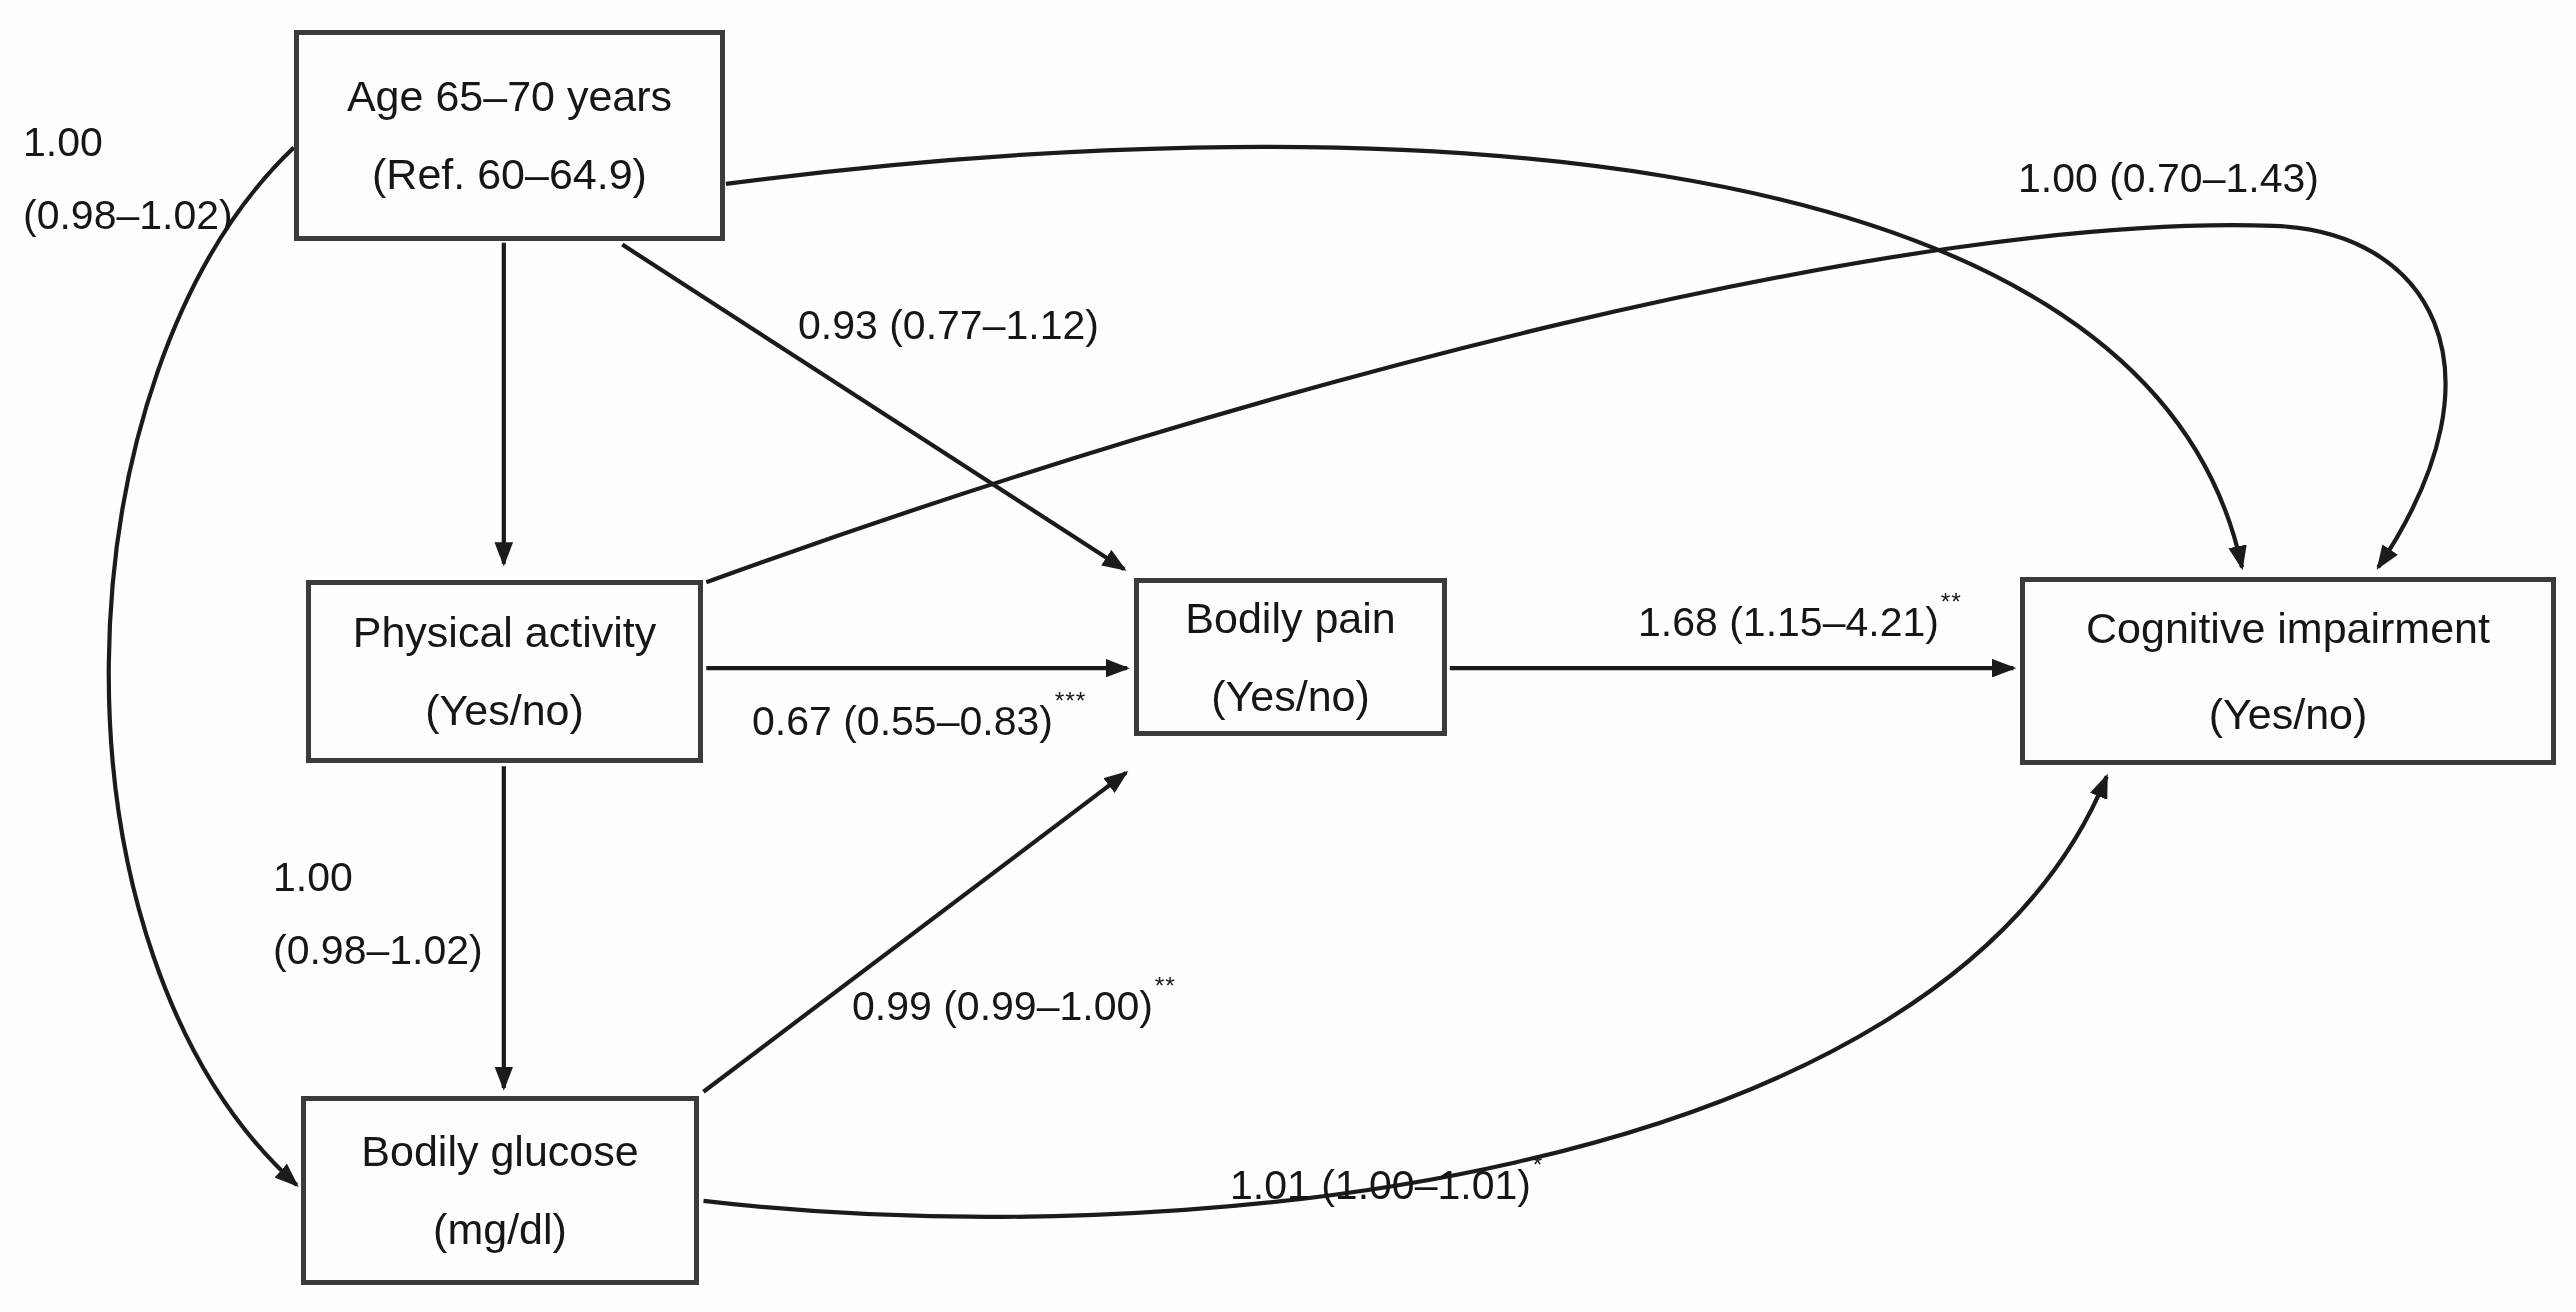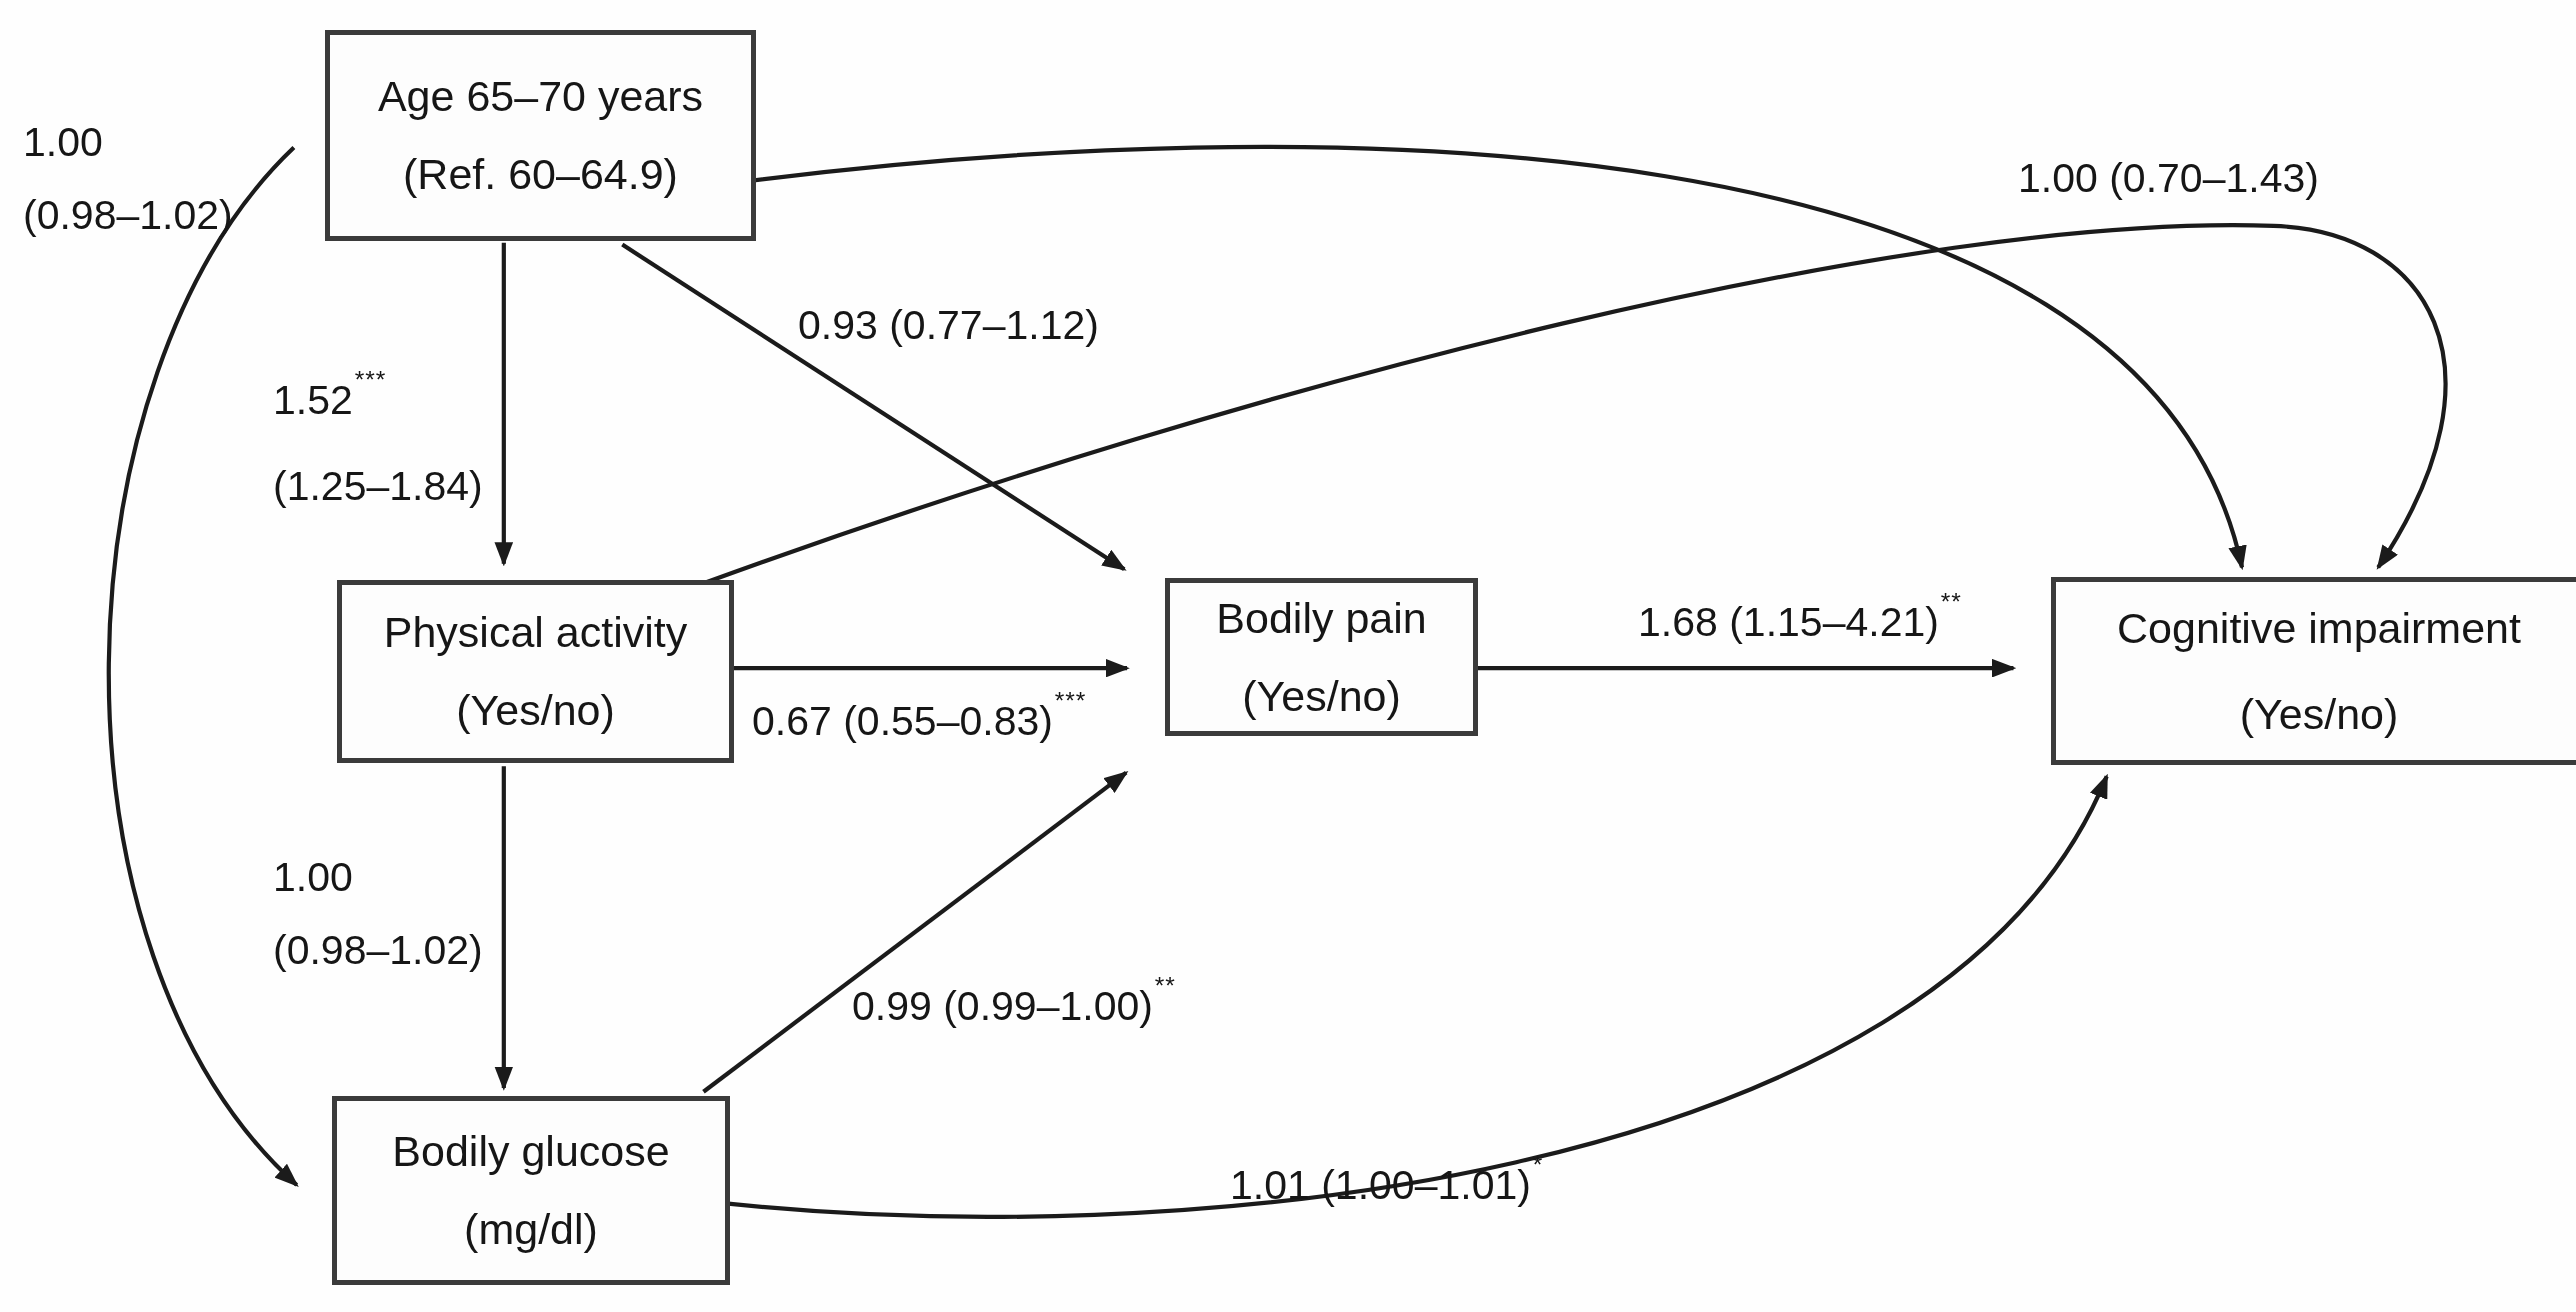--- a/index.html
+++ b/index.html
@@ -15,21 +15,20 @@
   .node{
     position:absolute;
     box-sizing:border-box;
     background:#fdfdfd;
     border:5.6px solid #3b3b3b;
     display:flex;flex-direction:column;align-items:center;justify-content:center;
     row-gap:35px;
     font-size:43px;line-height:1;
     text-align:center;
     color:#161616;
-    margin-left:31px;
   }
   #n-age{left:294px;top:30px;width:431px;height:211px;}
   #n-pa {left:306px;top:580px;width:397px;height:183px;}
   #n-bp {left:1134px;top:578px;width:313px;height:158px;}
   #n-ci {left:2020px;top:577px;width:536px;height:188px;gap:43px;}
   #n-fg {left:301px;top:1096px;width:398px;height:189px;}
   .elabel{
     position:absolute;
     font-size:41px;line-height:1;
     white-space:nowrap;
@@ -93,24 +92,20 @@
   </div>
   <div class="node" id="n-ci">
     <div>Cognitive impairment</div>
     <div>(Yes/no)</div>
   </div>
   <div class="node" id="n-fg">
     <div>Bodily glucose</div>
     <div>(mg/dl)</div>
   </div>
 
-  <div class="elabel" id="el-age-pa">
-    <div><span>1.52</span><sup>***</sup></div>
-    <div class="l2">(1.25–1.84)</div>
-  </div>
 
 
   <div class="elabel" id="el-age-bp">
     <span>0.93 (0.77–1.12)</span><sup></sup>
   </div>
 
   <div class="elabel tight" id="el-age-fg">
     <div><span>1.00</span><sup></sup></div>
     <div class="l2">(0.98–1.02)</div>
   </div>

